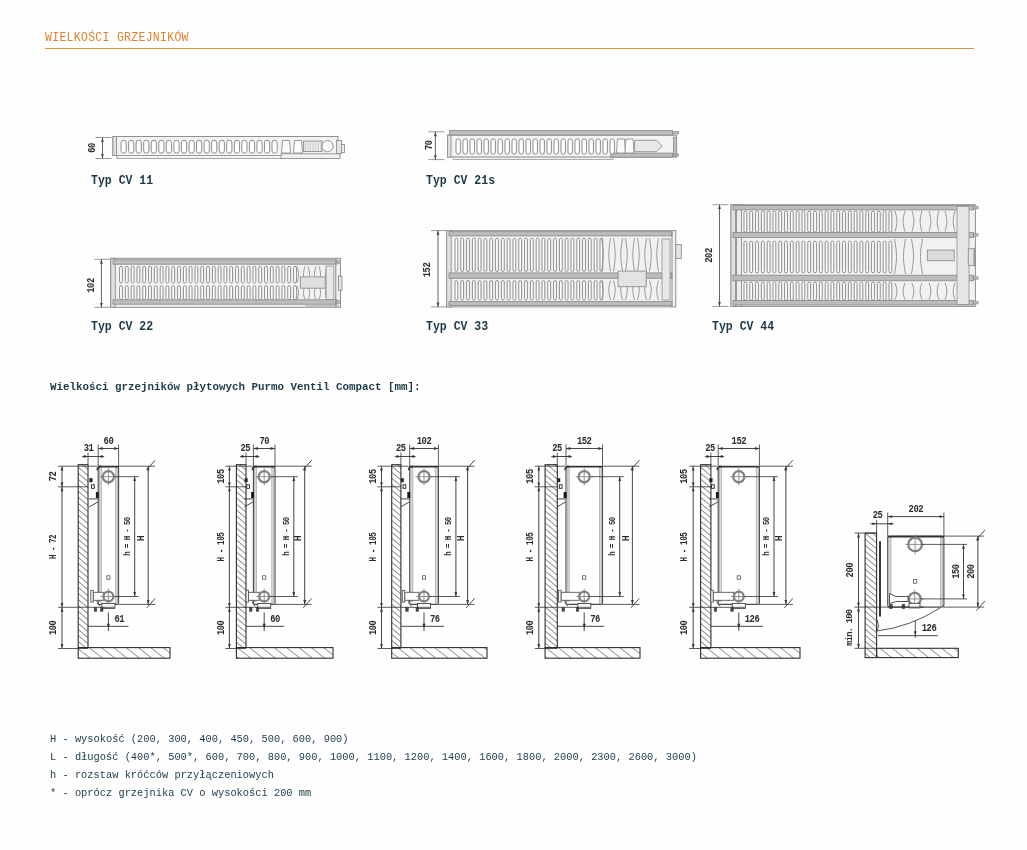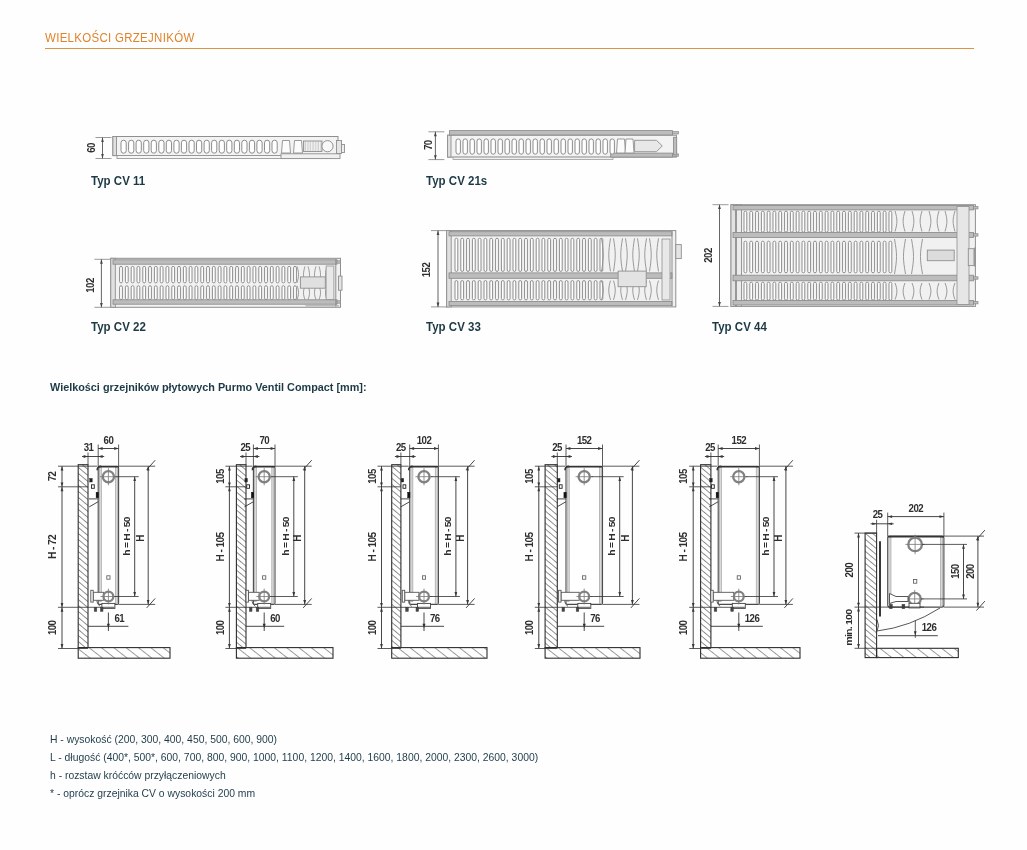--- a/index.html
+++ b/index.html
@@ -1,14 +1,14 @@
 <!DOCTYPE html>
 <html><head><meta charset="utf-8"><style>
 html,body{margin:0;padding:0;background:#ffffff;}
-#page{position:relative;width:1027px;height:850px;background:#fefefe;font-family:Liberation Sans, sans-serif;overflow:hidden;}
+#page{position:relative;width:1027px;height:850px;background:#fefefe;font-family:Liberation Mono, monospace;overflow:hidden;}
 .hdr{position:absolute;left:45px;top:29.5px;color:#e0832b;font-size:13.2px;letter-spacing:.35px;transform:scale(.87,1);transform-origin:0 0;white-space:nowrap;}
 .hline{position:absolute;left:45px;top:47.8px;width:929px;height:1.5px;background:#dd9440;}
 .typ{position:absolute;color:#1c3a46;font-size:13.4px;font-weight:bold;letter-spacing:0;transform:scale(.86,1);transform-origin:0 0;white-space:nowrap;}
 .sec{position:absolute;left:50px;top:380.8px;color:#1c3a46;font-size:11px;font-weight:bold;transform:scale(.985,1);transform-origin:0 0;white-space:nowrap;}
 .bt{position:absolute;left:50px;color:#1d3b49;font-size:10.8px;transform:scale(.96,1);transform-origin:0 0;white-space:nowrap;}
 </style></head><body>
 <div id="page">
 <div class="hdr">WIELKOŚCI GRZEJNIKÓW</div>
 <div class="hline"></div>
 <div class="typ" style="left:90.5px;top:173px;">Typ CV 11</div>

